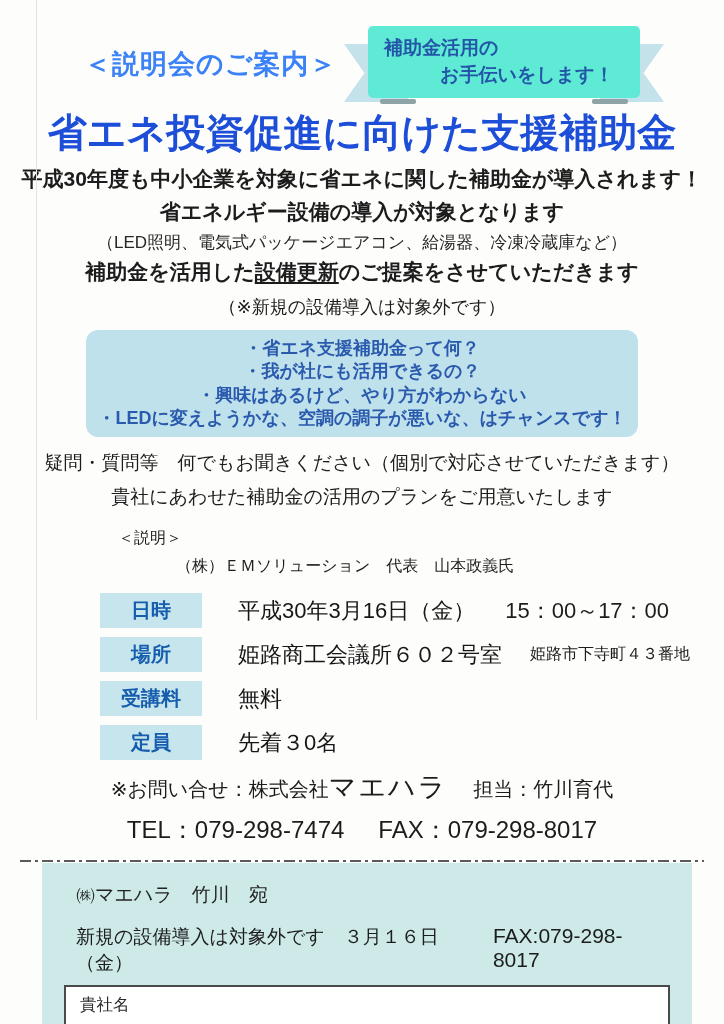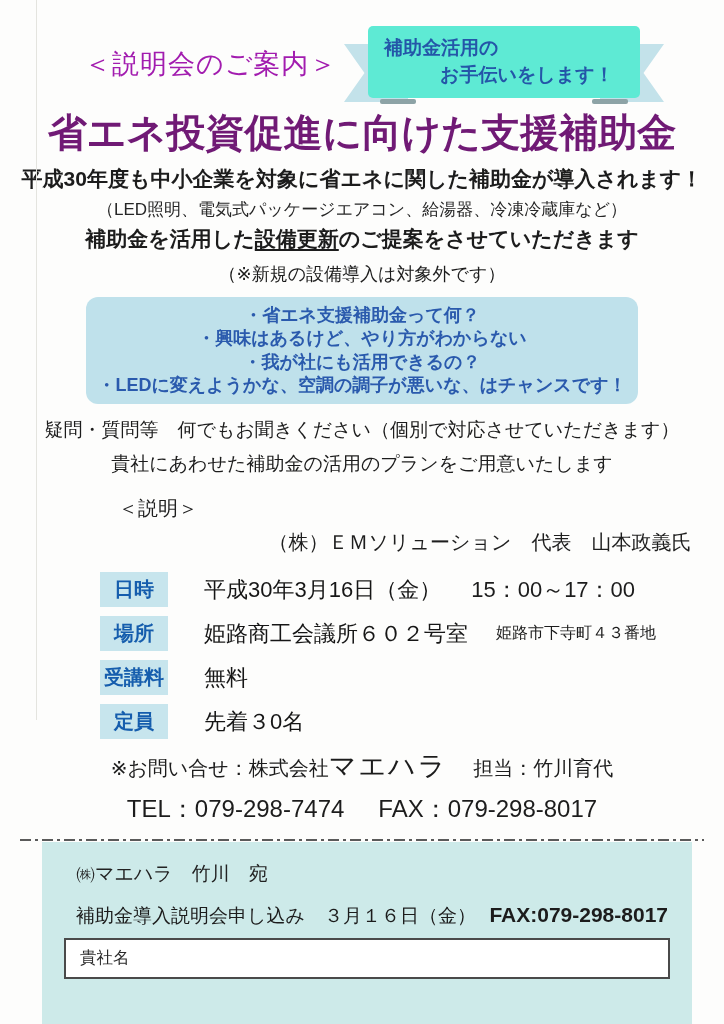--- a/index.html
+++ b/index.html
@@ -2,80 +2,80 @@
 <html lang="ja"><head>
 <meta charset="utf-8">
 <style>
   * { margin:0; padding:0; box-sizing:border-box; }
   body { background:#ffffff; font-family:"Liberation Sans","DejaVu Sans",sans-serif; }
   .page { position:relative; width:724px; height:1024px; background:#fdfdfc; overflow:hidden; color:#1c1c1c; }
   .scan-line { position:absolute; left:36px; top:0; width:1px; height:720px; background:#e4e4df; }
 
   
   .header-row { position:relative; height:112px; }
-  .session-label { position:absolute; left:84px; top:46px; font-size:27px; font-weight:normal; color:#a21caf; letter-spacing:1px; }
+  .session-label { position:absolute; left:84px; top:46px; font-size:27px; font-weight:bold; color:#3b82f6; letter-spacing:1px; }
   .ribbon { position:absolute; left:344px; top:26px; width:320px; height:86px; }
   .ribbon-tail { position:absolute; top:18px; height:58px; width:64px; background:#c3e2ea; }
   .tail-left  { left:0;  clip-path:polygon(0 0,100% 0,100% 100%,0 100%,32% 50%); }
   .tail-right { right:0; clip-path:polygon(0 0,100% 0,68% 50%,100% 100%,0 100%); }
   .ribbon-fold { position:absolute; bottom:8px; width:36px; height:5px; background:#8da3a6; border-radius:2px; }
   .fold-left { left:36px; } .fold-right { right:36px; }
   .ribbon-center { position:absolute; left:24px; right:24px; top:0; height:72px; background:#5eead4; border-radius:5px;
                    display:flex; flex-direction:column; justify-content:center; padding:4px 16px; }
   .ribbon-line1, .ribbon-line2 { font-size:19px; font-weight:800; color:#2456a8; line-height:1.4; }
   .ribbon-line2 { padding-left:56px; }
 
   
-  .main-title { text-align:center; font-size:39px; font-weight:900; color:#701a75; letter-spacing:0px; line-height:1.1; }
+  .main-title { text-align:center; font-size:39px; font-weight:900; color:#1d4ed8; letter-spacing:0px; line-height:1.1; }
   .intro { text-align:center; }
   .intro-1 { margin-top:10px; font-size:21px; font-weight:600; }
   .intro-2 { margin-top:5px;  font-size:21px; font-weight:700; }
   .intro-3 { margin-top:5px;  font-size:17px; font-weight:400; color:#262626; }
   .intro-4 { margin-top:4px;  font-size:21px; font-weight:600; }
   .intro-4 .u { text-decoration:underline; text-underline-offset:3px; }
   .intro-note { margin-top:9px; font-size:18px; font-weight:500; }
 
   
   .highlight-box { width:552px; margin:11px auto 0; background:#bfe1eb; border-radius:12px; padding:7px 10px; text-align:center; }
   .highlight-box div { font-size:18px; font-weight:700; color:#2a5aad; line-height:1.3; }
 
   
   .qa-1 { margin-top:13px; text-align:center; font-size:19px; font-weight:500; }
   .qa-2 { margin-top:8px;  text-align:center; font-size:19px; font-weight:500; }
 
   
-  .speakers { margin:18px 0 0 118px; font-size:20px; color:#1e1e1e;text-align:center; }
+  .speakers { margin:18px 0 0 118px; font-size:16px; color:#1e1e1e; }
   .speakers-row1 { display:flex; }
   .speakers-label { font-weight:500; }
   .speakers-line1 { margin-left:34px; font-weight:500; }
-  .speakers-line2 { margin:7px 0 0 118px; font-weight:500; }
+  .speakers-line2 { margin:7px 0 0 58px; font-weight:500; }
 
   
   .details { margin-top:16px; }
   .detail-row { display:flex; align-items:center; margin:0 0 9px 100px; }
-  .detail-label { width:68px; padding:4px 0; text-align:center; background:#c7e5ed; color:#155dad; font-size:20px; font-weight:700; }
+  .detail-label { width:102px; padding:4px 0; text-align:center; background:#c7e5ed; color:#155dad; font-size:20px; font-weight:700; }
   .detail-value { margin-left:36px; font-size:22px; font-weight:500; color:#161616; }
   .detail-extra-lg { margin-left:30px; font-size:22px; font-weight:500;text-align:center; }
   .detail-extra-sm { margin-left:28px; font-size:16px; font-weight:500; }
 
   
   .contact-1 { text-align:center; font-size:20px; font-weight:500; }
   .contact-company { font-size:27px; letter-spacing:2px; }
   .contact-person { margin-left:26px; }
   .contact-2 { margin-top:9px; text-align:center; font-size:24px; font-weight:500; }
   .contact-2 .gap { display:inline-block; width:34px; }
 
   
   .cut-line { margin:14px 20px 0 20px; height:2px;
     background:repeating-linear-gradient(to right,#5a5a5a 0 11px,transparent 11px 15px,#5a5a5a 15px 18px,transparent 18px 22px); }
   .form-section { margin:1px 32px 0 42px; background:#cdeae9; padding:13px 22px 20px 22px; height:260px; }
   .form-addressee { margin:6px 0 0 12px; font-size:19px; font-weight:500; color:#222; }
   .form-title-row { display:flex; justify-content:space-between; align-items:baseline; margin:16px 2px 0 12px; }
   .form-title { font-size:19px; font-weight:500; }
-  .form-fax { font-size:21px; font-weight:700; }
+  .form-fax { font-size:21px; font-weight:400; }
   .form-table { margin-top:9px; background:#ffffff; border:2px solid #4a4a4a; }
   .ft-row { border-bottom:1.5px solid #6d6d6d; display:flex; align-items:flex-start; }
   .ft-row:last-child { border-bottom:none; }
   .ft-label { font-size:16.5px; color:#2a2a2a; padding:7px 0 0 14px; }
   .ft-company, .ft-address { height:37px; }
 </style>
 </head>
 <body>
 
 <div class="page">
@@ -92,29 +92,30 @@
         <div class="ribbon-line1">補助金活用の</div>
         <div class="ribbon-line2">お手伝いをします！</div>
       </div>
     </div>
   </div>
 
   <h1 class="main-title">省エネ投資促進に向けた支援補助金</h1>
 
   <div class="intro">
     <p class="intro-1">平成30年度も中小企業を対象に省エネに関した補助金が導入されます！</p>
+    <p class="intro-2">省エネルギー設備の導入が対象となります</p>
     <p class="intro-3">（LED照明、電気式パッケージエアコン、給湯器、冷凍冷蔵庫など）</p>
     <p class="intro-4"><span>補助金を活用した</span><span class="u">設備更新</span><span>のご提案をさせていただきます</span></p>
     <p class="intro-note">（※新規の設備導入は対象外です）</p>
   </div>
 
   <div class="highlight-box">
     <div>・省エネ支援補助金って何？</div>
+    <div>・我が社にも活用できるの？</div>
     <div>・興味はあるけど、やり方がわからない</div>
-    <div>・我が社にも活用できるの？</div>
     <div>・LEDに変えようかな、空調の調子が悪いな、はチャンスです！</div>
   </div>
 
   <p class="qa-1">疑問・質問等　何でもお聞きください（個別で対応させていただきます）</p>
   <p class="qa-2">貴社にあわせた補助金の活用のプランをご用意いたします</p>
 
   <div class="speakers">
     <div class="speakers-row1">
       <span class="speakers-label">＜説明＞</span>
     </div>
@@ -143,21 +144,21 @@
   </div>
 
   <p class="contact-1"><span>※お問い合せ：株式会社</span><span class="contact-company">マエハラ</span><span class="contact-person">担当：竹川育代</span></p>
   <p class="contact-2"><span>TEL：079-298-7474</span><span class="gap"></span><span>FAX：079-298-8017</span></p>
 
   <div class="cut-line"></div>
 
   <div class="form-section">
     <div class="form-addressee">㈱マエハラ　竹川　宛</div>
     <div class="form-title-row">
-      <span class="form-title">補助金導入説明会申し込み　３月１６日（金）</span>
+      <span class="form-title">新規の設備導入は対象外です　３月１６日（金）</span>
       <span class="form-fax">FAX:079-298-8017</span>
     </div>
     <div class="form-table">
       <div class="ft-row ft-company">
         <span class="ft-label">貴社名</span>
       </div>
 
     </div>
   </div>
 </div>

